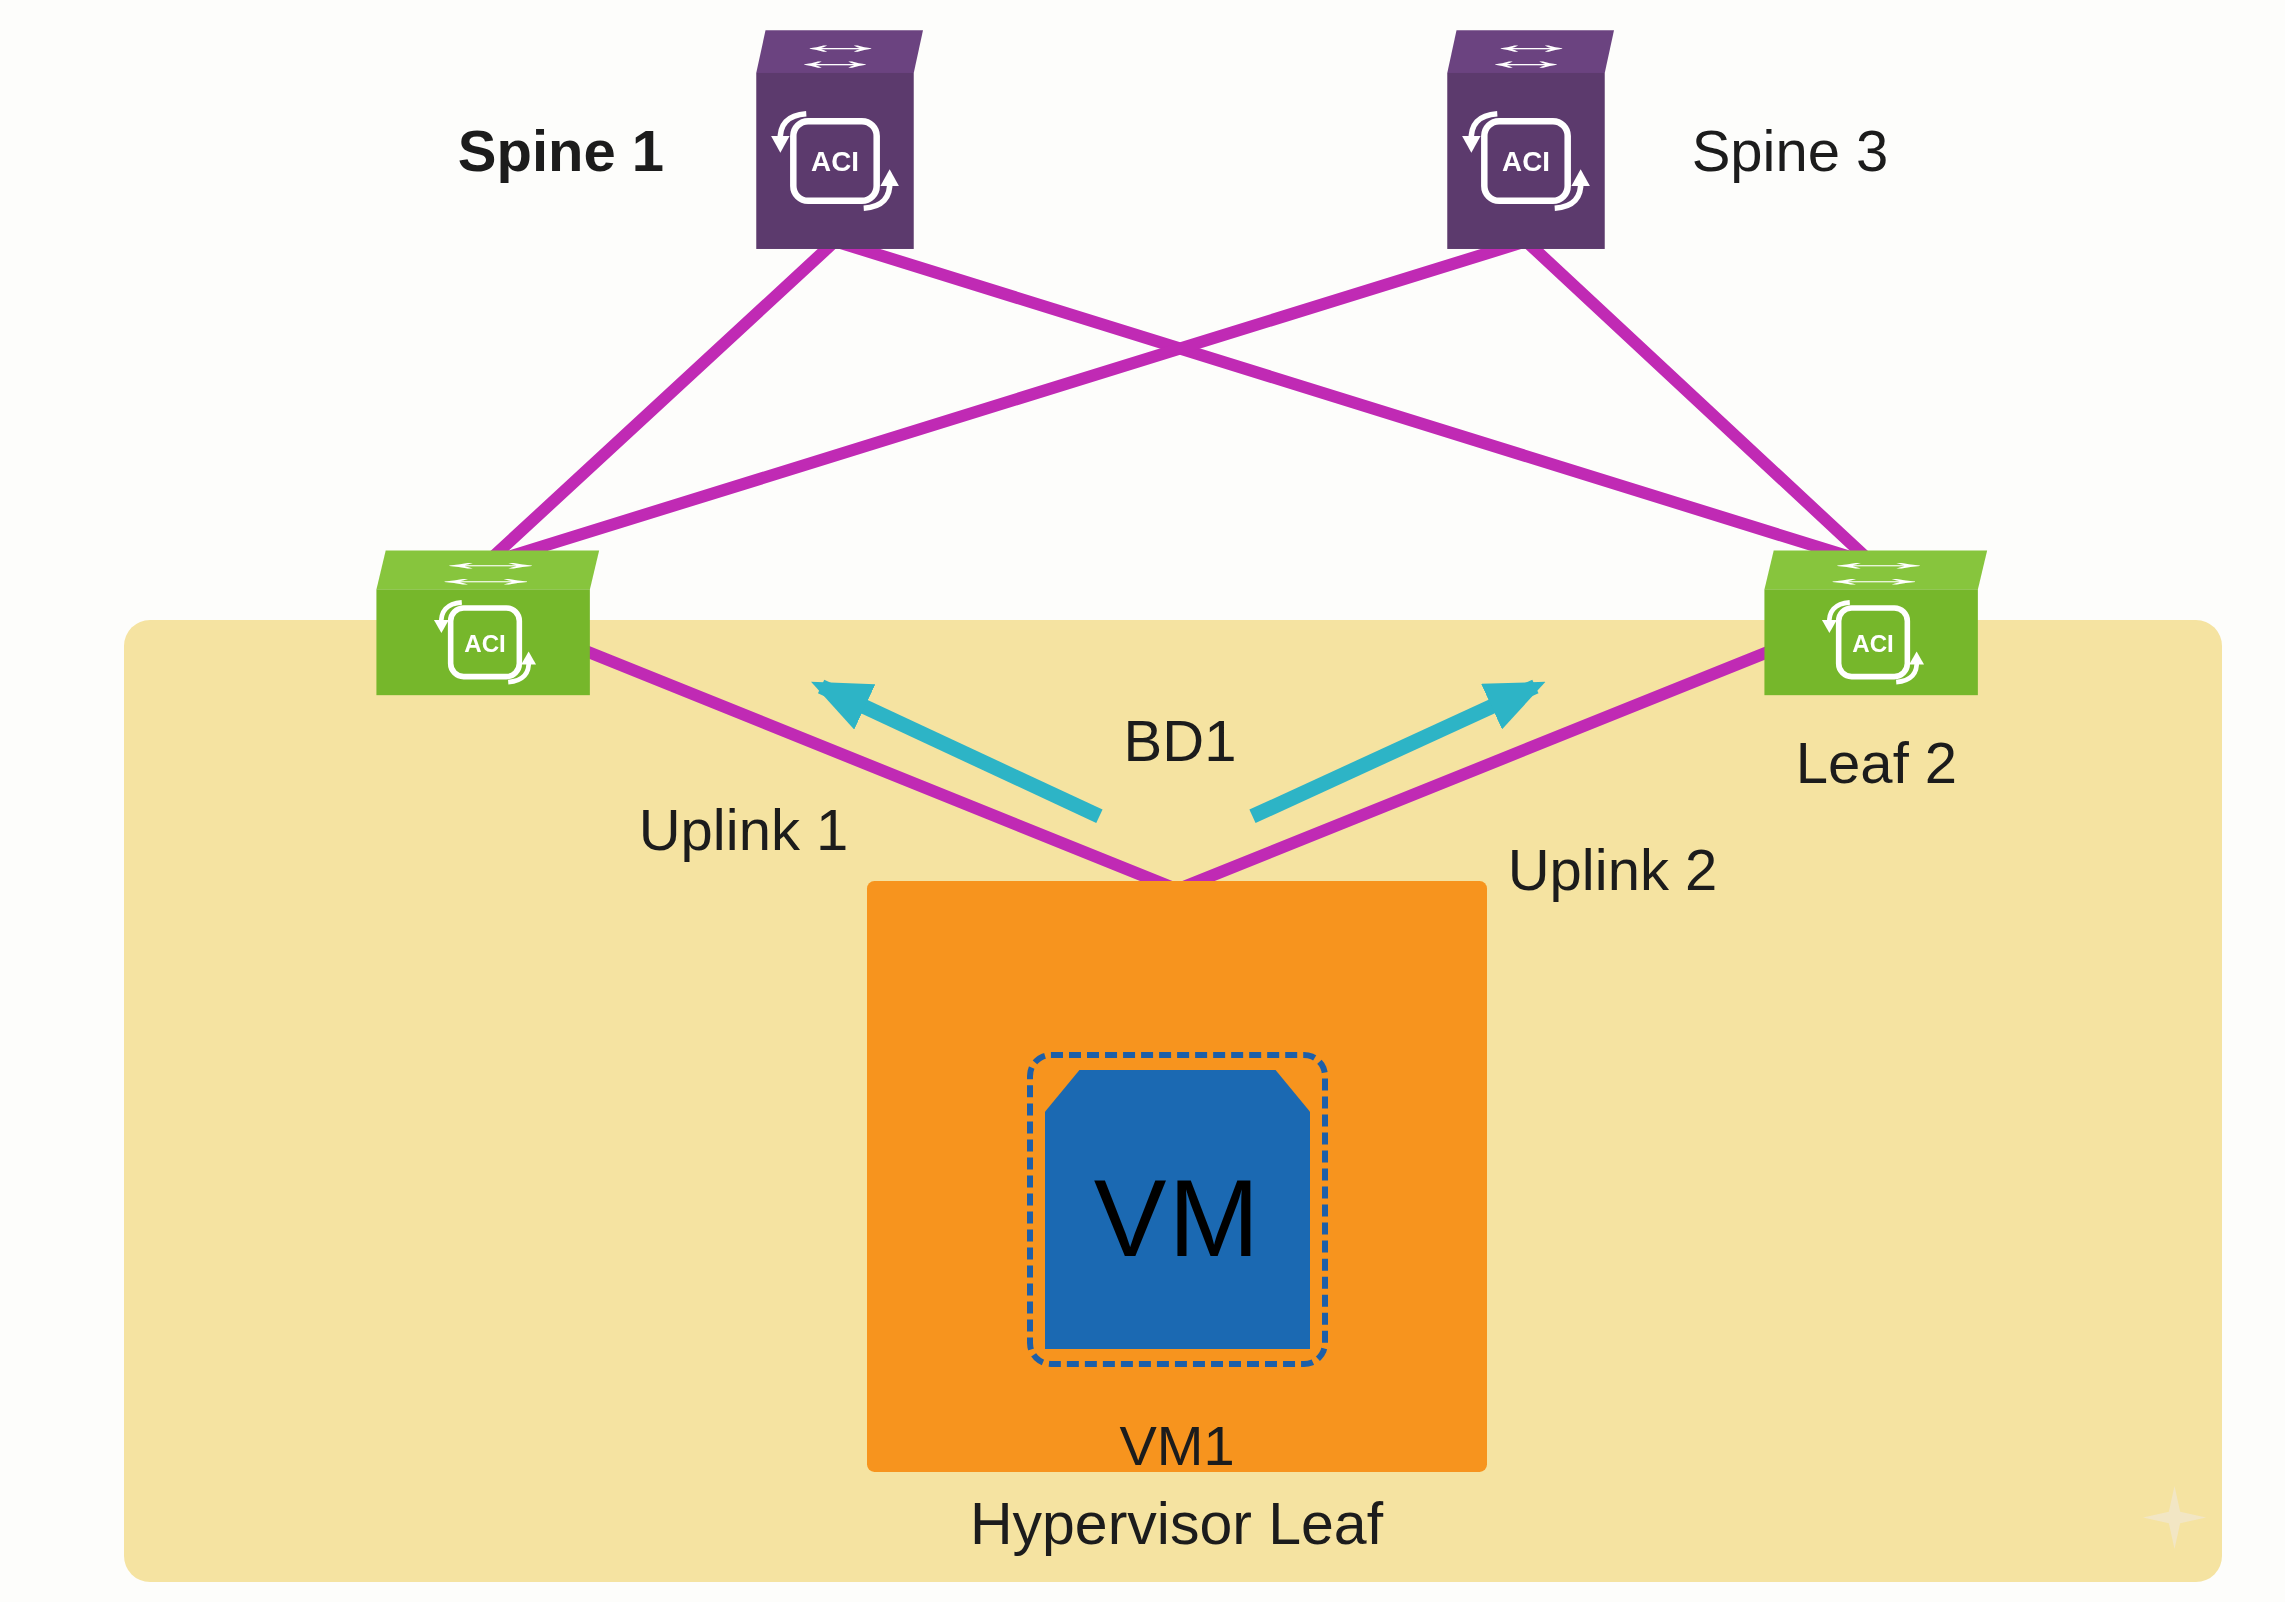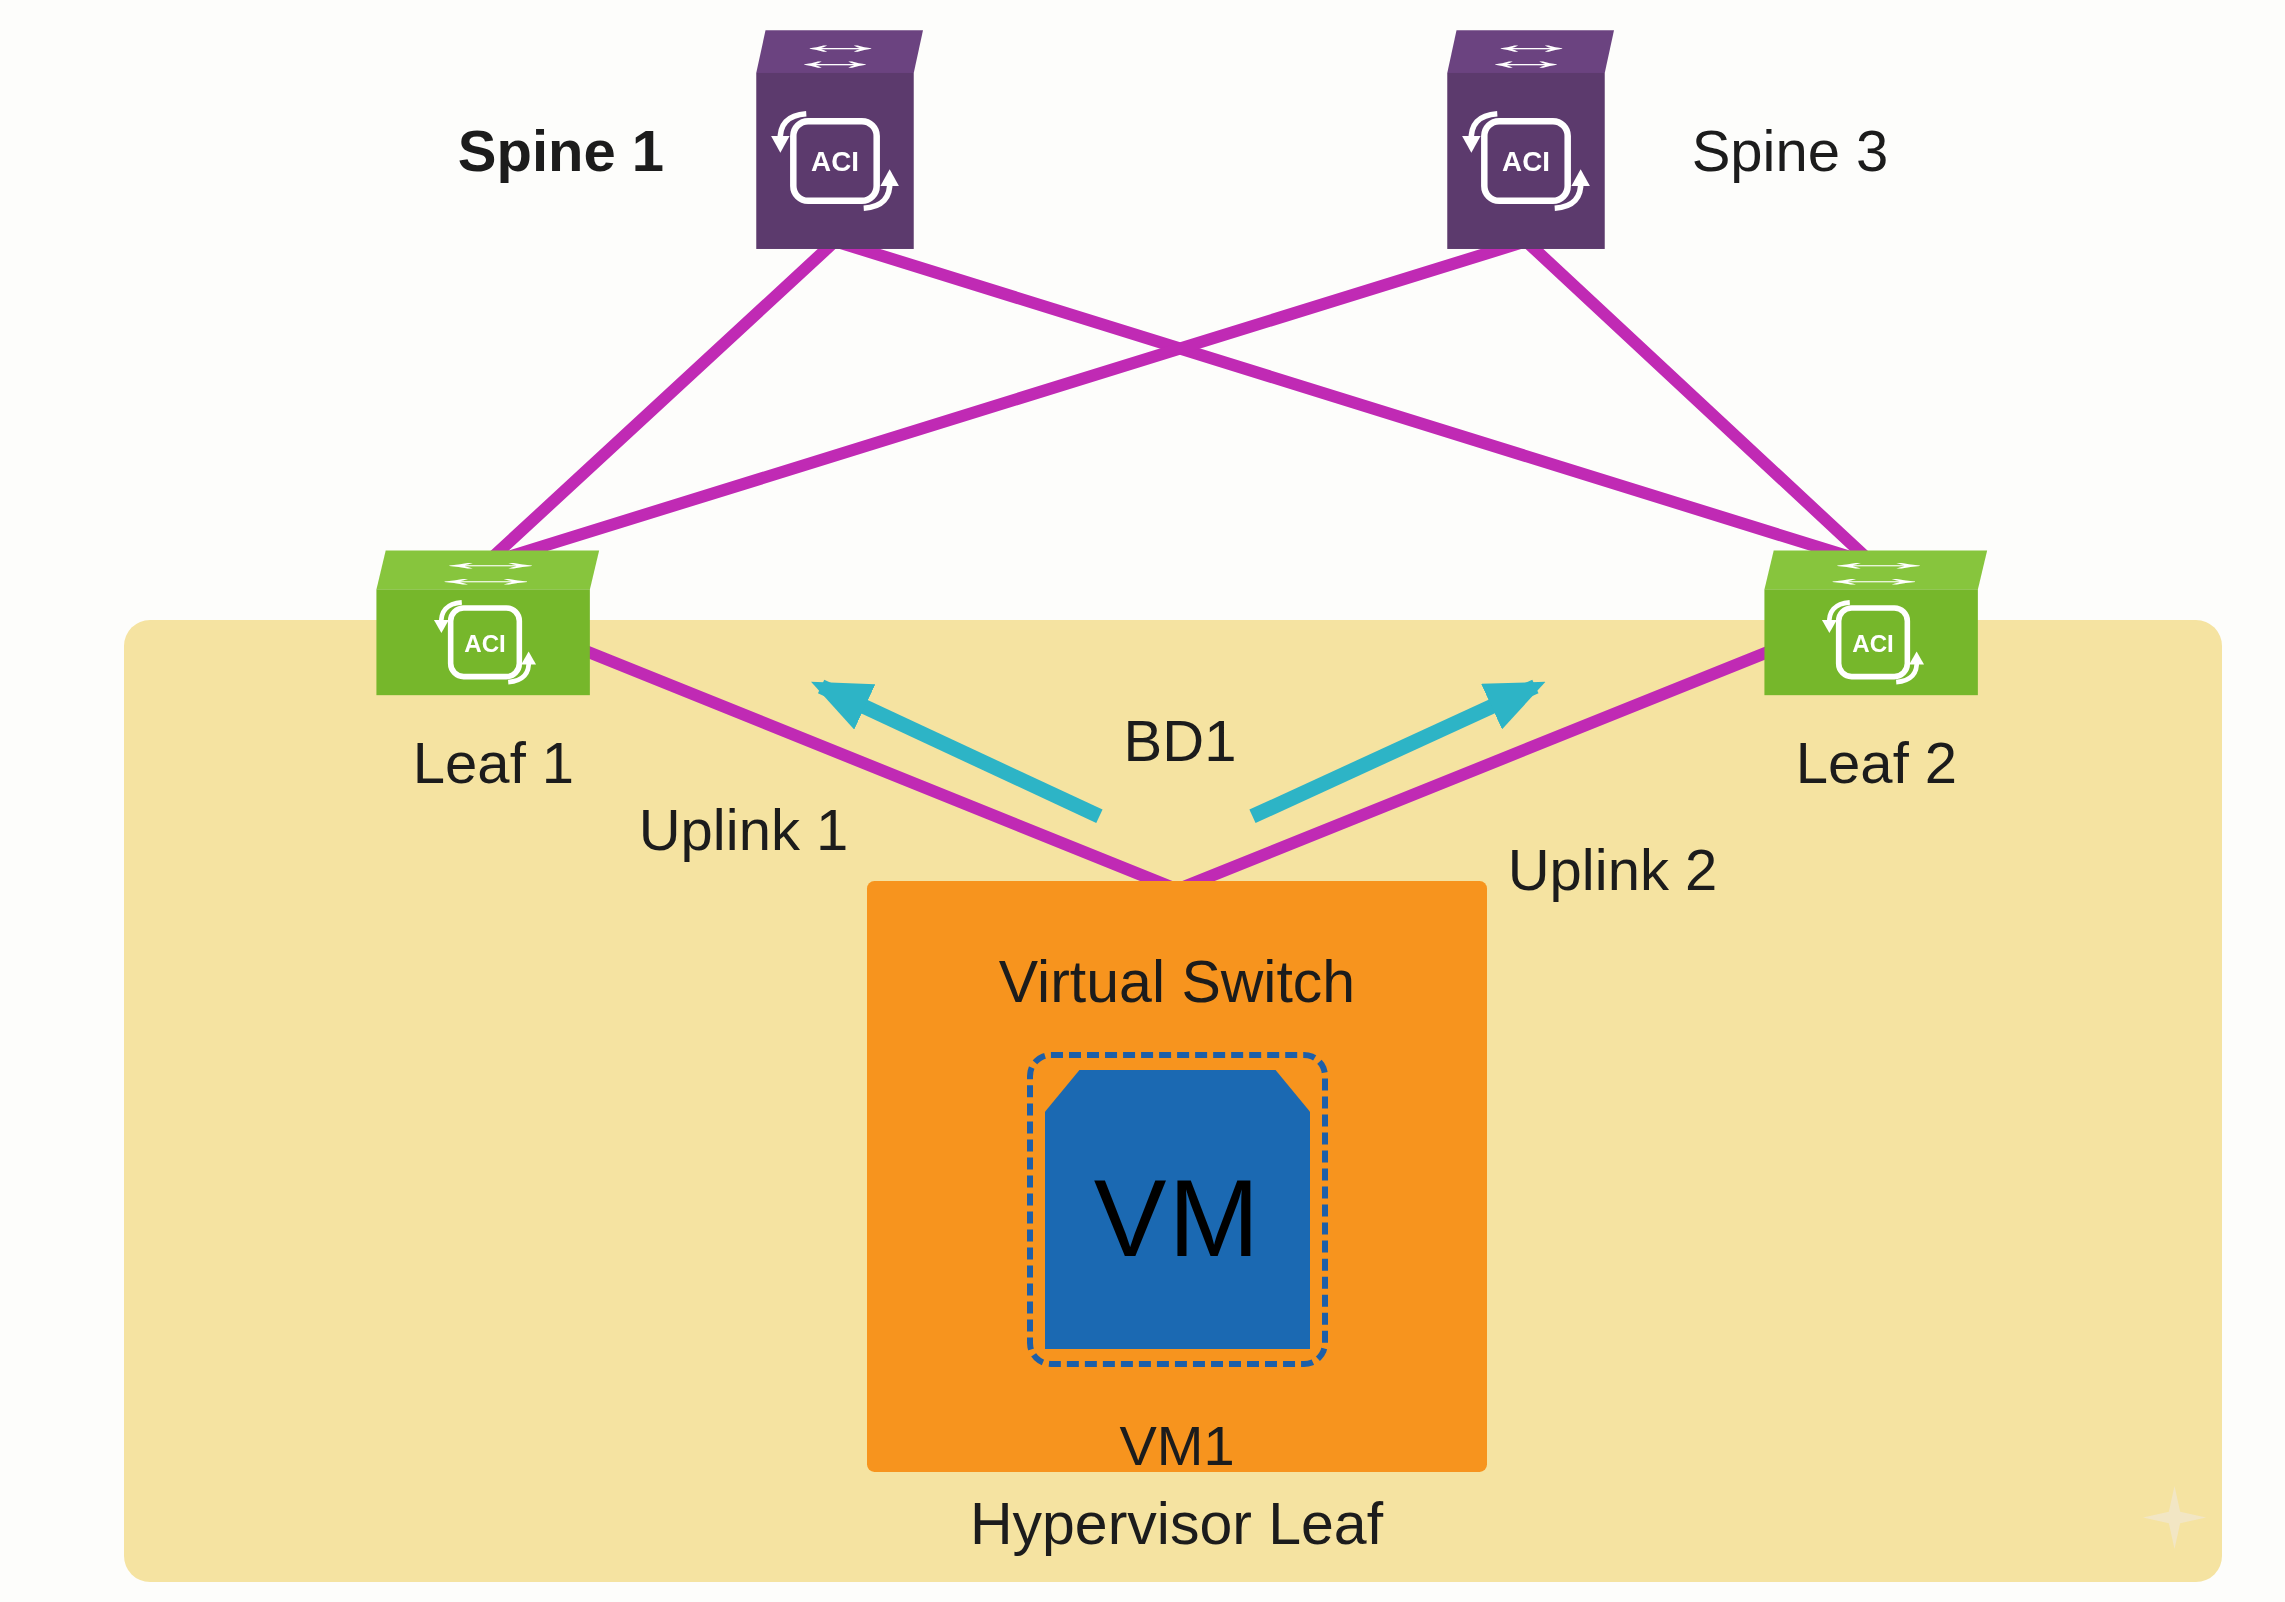--- a/index.html
+++ b/index.html
@@ -136,28 +136,26 @@
     <rect x="88" y="72" width="74" height="74" rx="14" fill="none" stroke="#ffffff" stroke-width="6"></rect>
     <path d="M 100 66 Q 76 68 78 90" fill="none" stroke="#ffffff" stroke-width="5"></path>
     <polygon points="70,85 86,85 78,99" fill="#ffffff"></polygon>
     <path d="M 150 152 Q 174 150 172 128" fill="none" stroke="#ffffff" stroke-width="5"></path>
     <polygon points="180,133 164,133 172,119" fill="#ffffff"></polygon>
     <text x="125" y="119" font-size="26" font-weight="bold" fill="#ffffff" text-anchor="middle">ACI</text>
   </svg>
 
   <div class="lbl lbl-spine1">Spine 1</div>
   <div class="lbl lbl-spine2">Spine 3</div>
-  <div class="lbl lbl-leaf1">Leaf 1</div>
   <div class="lbl lbl-leaf2">Leaf 2</div>
   <div class="lbl lbl-bd">BD1</div>
   <div class="lbl lbl-uplink1">Uplink 1</div>
   <div class="lbl lbl-uplink2">Uplink 2</div>
 
   <div class="vswitch">
-    <div class="vswitch-title">Virtual Switch</div>
     <div class="vm-outer">
       <div class="vm-inner">
         <span class="vm-text">VM</span>
       </div>
     </div>
     <div class="vm-caption">VM1</div>
   </div>
 
   <div class="lbl lbl-hyper">Hypervisor Leaf</div>
 

